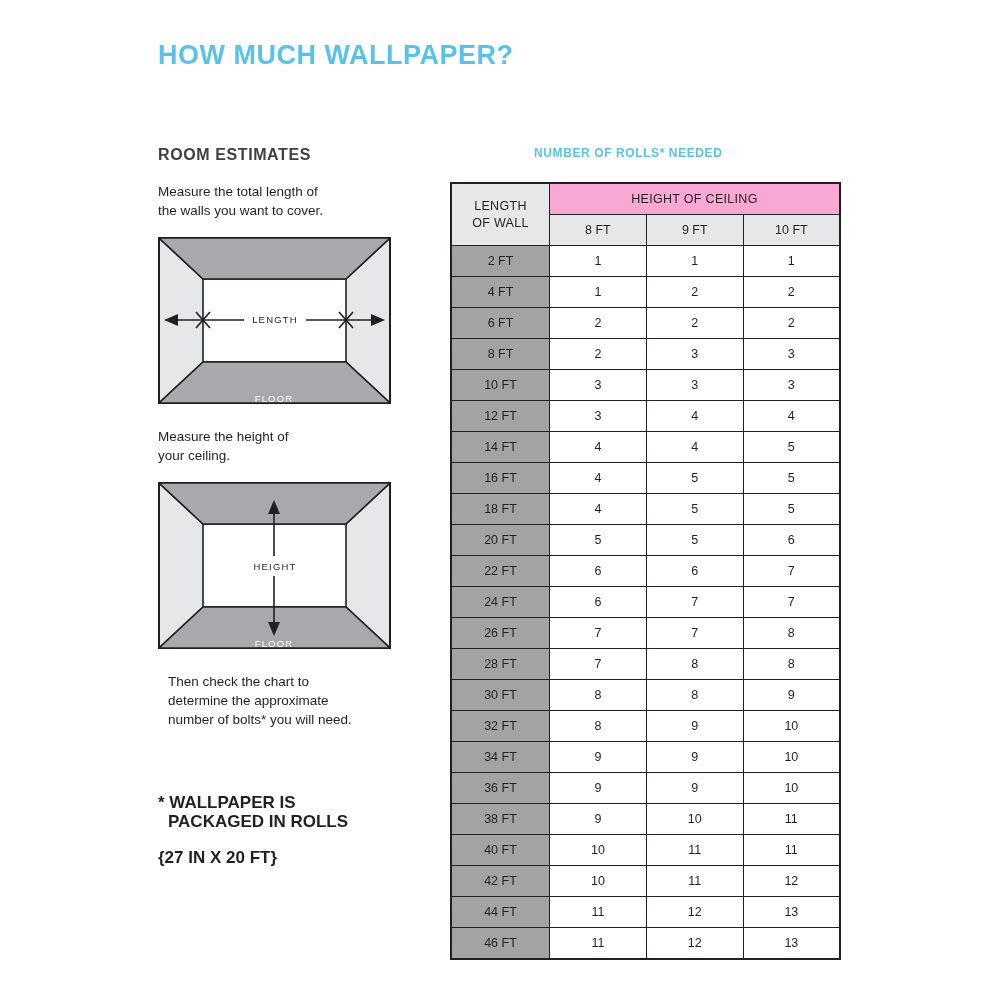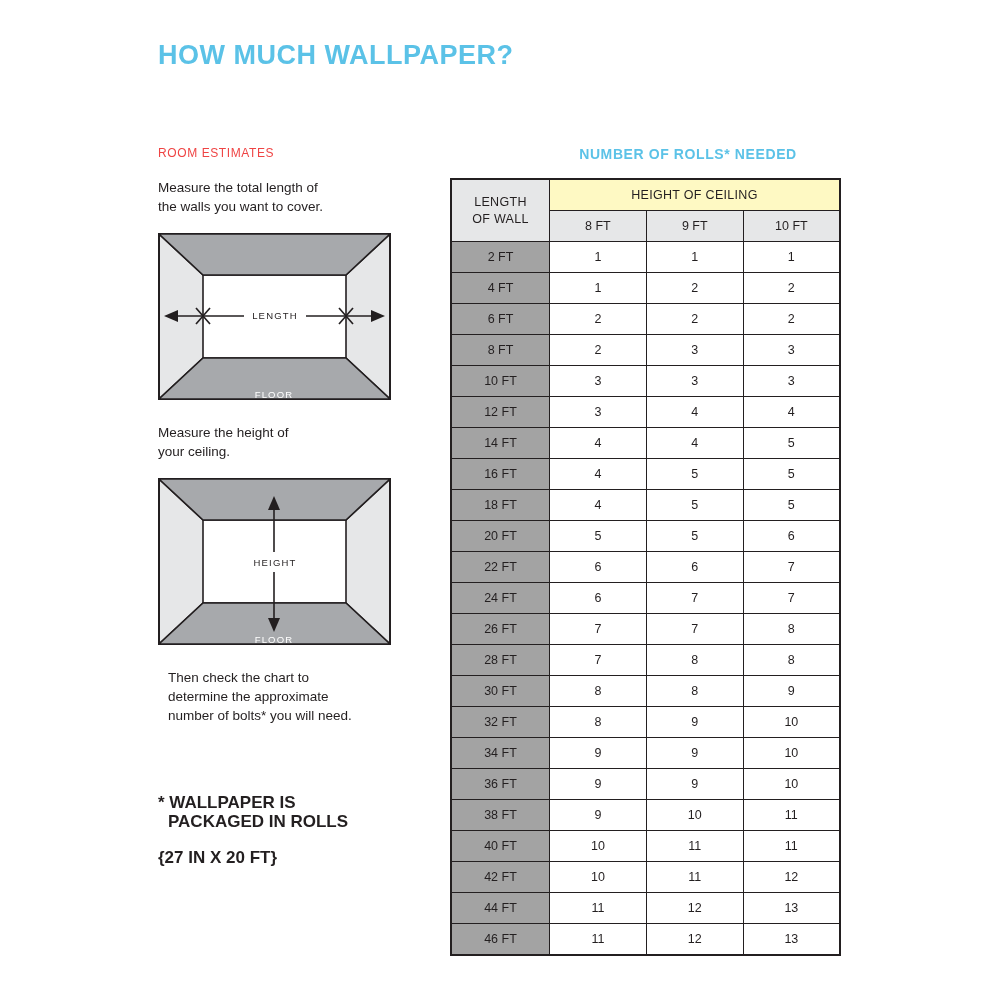--- a/index.html
+++ b/index.html
@@ -34,24 +34,24 @@
   }
 
   
   #left-col {
     position: absolute;
     left: 158px;
     top: 146px;
     width: 250px;
   }
   .section-heading {
-    font-size: 12px;
-    font-weight: normal;
+    font-size: 16px;
+    font-weight: bold;
     letter-spacing: 0.6px;
-    color: #ef4444;
+    color: #404040;
     margin: 0 0 18px 0;
   }
   .step-text {
     font-size: 13.5px;
     line-height: 19px;
     color: #231f20;
     margin: 0;
   }
 
   
@@ -81,26 +81,26 @@
   }
 
   
   #table-wrap {
     position: absolute;
     left: 450px;
     top: 146px;
     width: 392px;
   }
   #table-heading {
-    font-size: 14px;
+    font-size: 12px;
     font-weight: bold;
     letter-spacing: 0.6px;
     color: #5bc2e7;
-    margin: 0 0 16px 0;
-    text-align: center;
+    margin: 0 0 22px 0;
+    text-align: left;
     padding-left: 84px;
   }
   table.rolls {
     border-collapse: collapse;
     width: 391px;
     table-layout: fixed;
     border: 2px solid #231f20;
   }
   table.rolls td, table.rolls th {
     border: 1px solid #231f20;
@@ -114,21 +114,21 @@
   }
   th.corner {
     width: 97px;
     background: #e6e7e8;
     font-weight: bold;
     font-size: 13px;
     line-height: 17px;
     letter-spacing: 0.3px;
   }
   th.span-head {
-    background: #fef9c3;
+    background: #f9a8d4;
     font-weight: bold;
     font-size: 13px;
     letter-spacing: 0.3px;
     height: 36px;
   }
   th.sub-head {
     background: #e6e7e8;
     font-weight: bold;
     font-size: 12.5px;
     height: 30px;

